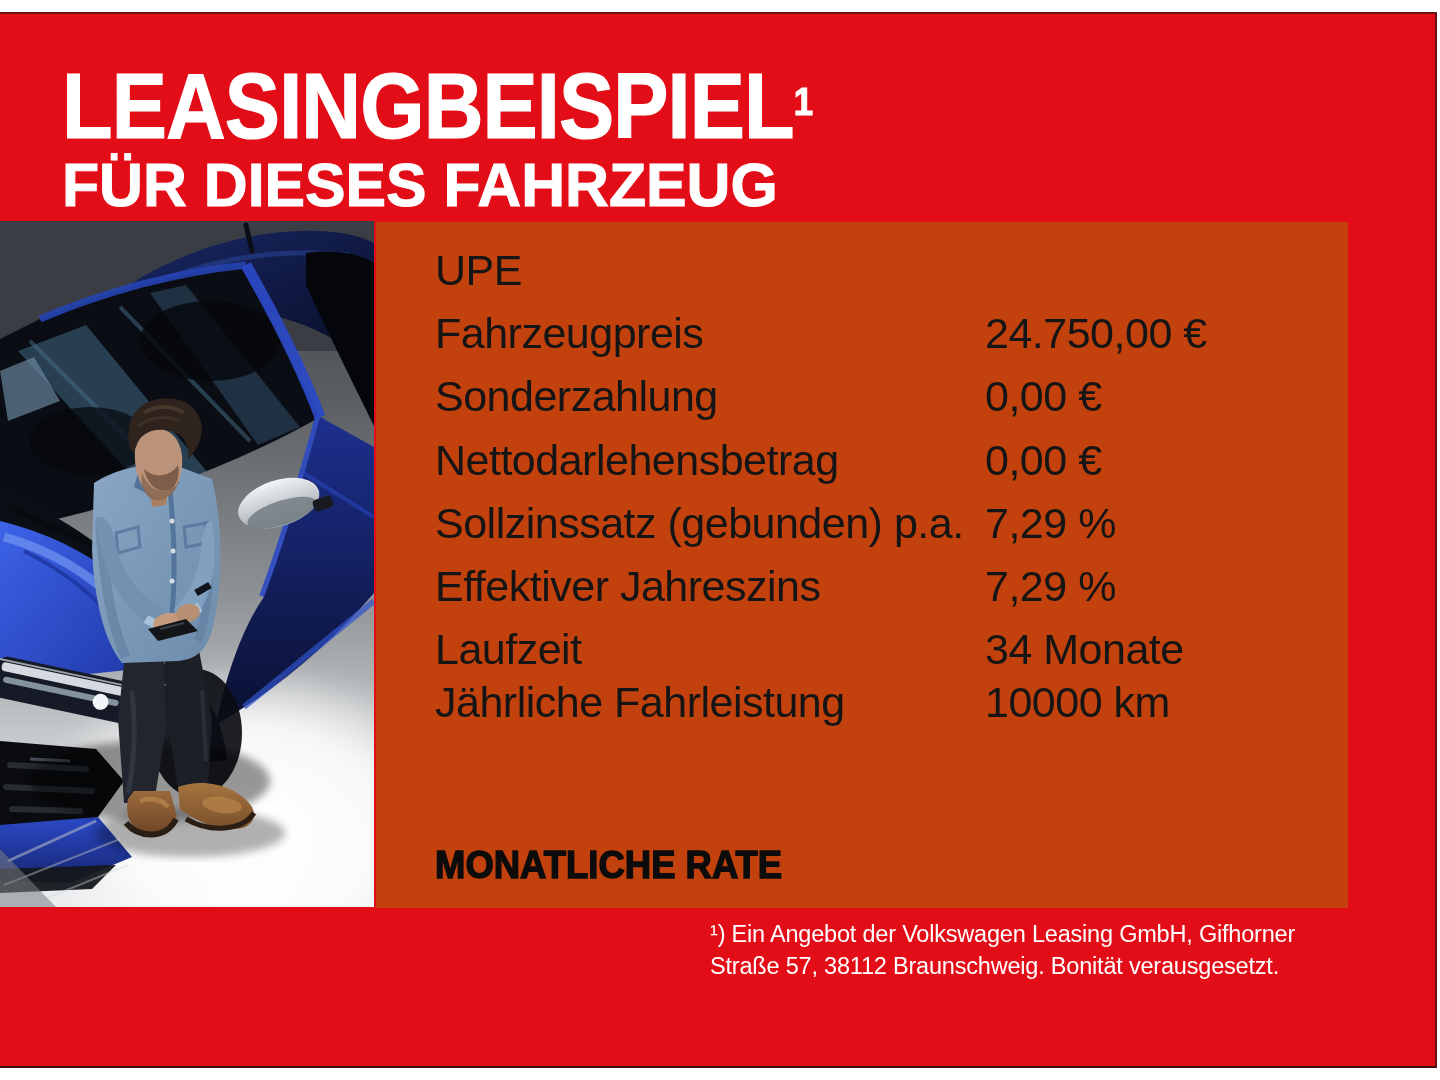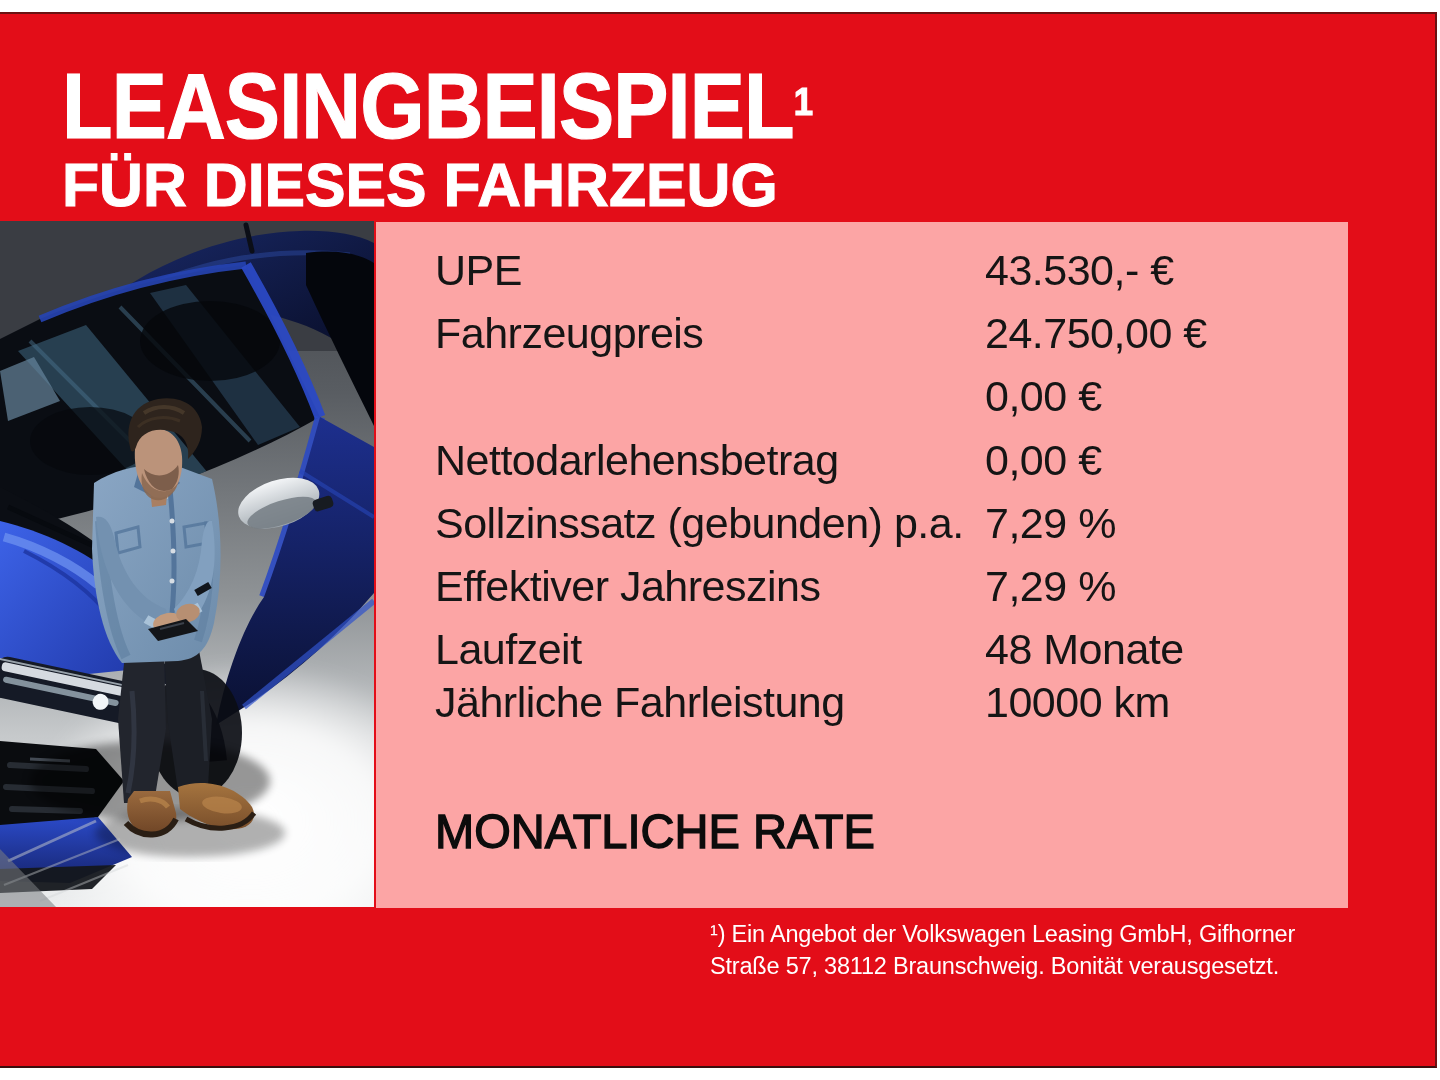--- a/index.html
+++ b/index.html
@@ -13,27 +13,27 @@
          line-height:1;letter-spacing:-1px;transform:scaleX(.89);transform-origin:left top;
          -webkit-text-stroke:1.2px #fff;white-space:nowrap;}
   .subtitle{position:absolute;left:62px;top:140px;color:#fff;font-size:62px;font-weight:700;
          line-height:1;transform:scaleX(.98);transform-origin:left top;
          -webkit-text-stroke:1px #fff;white-space:nowrap;}
   .sup{font-size:42%;vertical-align:58%;}
   
   .photo{position:absolute;left:0;top:207px;width:374px;height:686px;overflow:hidden;}
   .photo svg{display:block;}
   
-  .panel{position:absolute;left:376px;top:208px;width:972px;height:686px;background:#fca5a5;}
+  .panel{position:absolute;left:376px;top:208px;width:972px;height:686px;background:#c2410c;}
   .row{position:absolute;left:0;width:100%;height:44px;font-size:43px;line-height:44px;
        color:#151515;letter-spacing:-.5px;white-space:nowrap;}
   .row .lbl{position:absolute;left:59px;}
   .row .val{position:absolute;left:609px;}
-  .hl{position:absolute;left:0;top:578px;width:100%;height:62px;font-size:49px;line-height:62px;
-      font-weight:400;color:#0c0c0c;-webkit-text-stroke:1.4px #0c0c0c;white-space:nowrap;}
+  .hl{position:absolute;left:0;top:612px;width:100%;height:62px;font-size:38px;line-height:62px;
+      font-weight:700;color:#0c0c0c;-webkit-text-stroke:1.4px #0c0c0c;white-space:nowrap;}
   .hl .lbl{position:absolute;left:59px;transform:scaleX(.96);transform-origin:left top;}
   .hl .val{position:absolute;left:607px;}
   
   .footnote{position:absolute;left:710px;top:904px;font-size:23.5px;line-height:32px;
             color:#ffffff;letter-spacing:-.2px;white-space:nowrap;}
 </style>
 </head>
 <body>
 
 <div class="canvas">
@@ -210,44 +210,44 @@
         <path d="M4,664 L120,618" stroke="#bfc2c5" stroke-width="2" opacity=".45"></path>
         <path d="M40,680 L128,644" stroke="#d2d5d7" stroke-width="2" opacity=".4"></path>
         <polygon points="0,628 56,686 0,686" fill="#7a7e82" opacity=".55"></polygon>
       </g>
     </svg>
   </div>
 
   <div class="panel">
     <div class="row" style="top:26px">
         <span class="lbl">UPE</span>
-        <span class="val">43.530,- €</span>
       </div>
     <div class="row" style="top:89px">
         <span class="lbl">Fahrzeugpreis</span>
         <span class="val">24.750,00 €</span>
       </div>
     <div class="row" style="top:152px">
+        <span class="lbl">Sonderzahlung</span>
         <span class="val">0,00 €</span>
       </div>
     <div class="row" style="top:216px">
         <span class="lbl">Nettodarlehensbetrag</span>
         <span class="val">0,00 €</span>
       </div>
     <div class="row" style="top:279px">
         <span class="lbl">Sollzinssatz (gebunden) p.a.</span>
         <span class="val">7,29 %</span>
       </div>
     <div class="row" style="top:342px">
         <span class="lbl">Effektiver Jahreszins</span>
         <span class="val">7,29 %</span>
       </div>
     <div class="row" style="top:405px">
         <span class="lbl">Laufzeit</span>
-        <span class="val">48 Monate</span>
+        <span class="val">34 Monate</span>
       </div>
     <div class="row" style="top:458px">
         <span class="lbl">Jährliche Fahrleistung</span>
         <span class="val">10000 km</span>
       </div>
 
     <div class="hl">
       <span class="lbl">MONATLICHE RATE</span>
     </div>
   </div>

